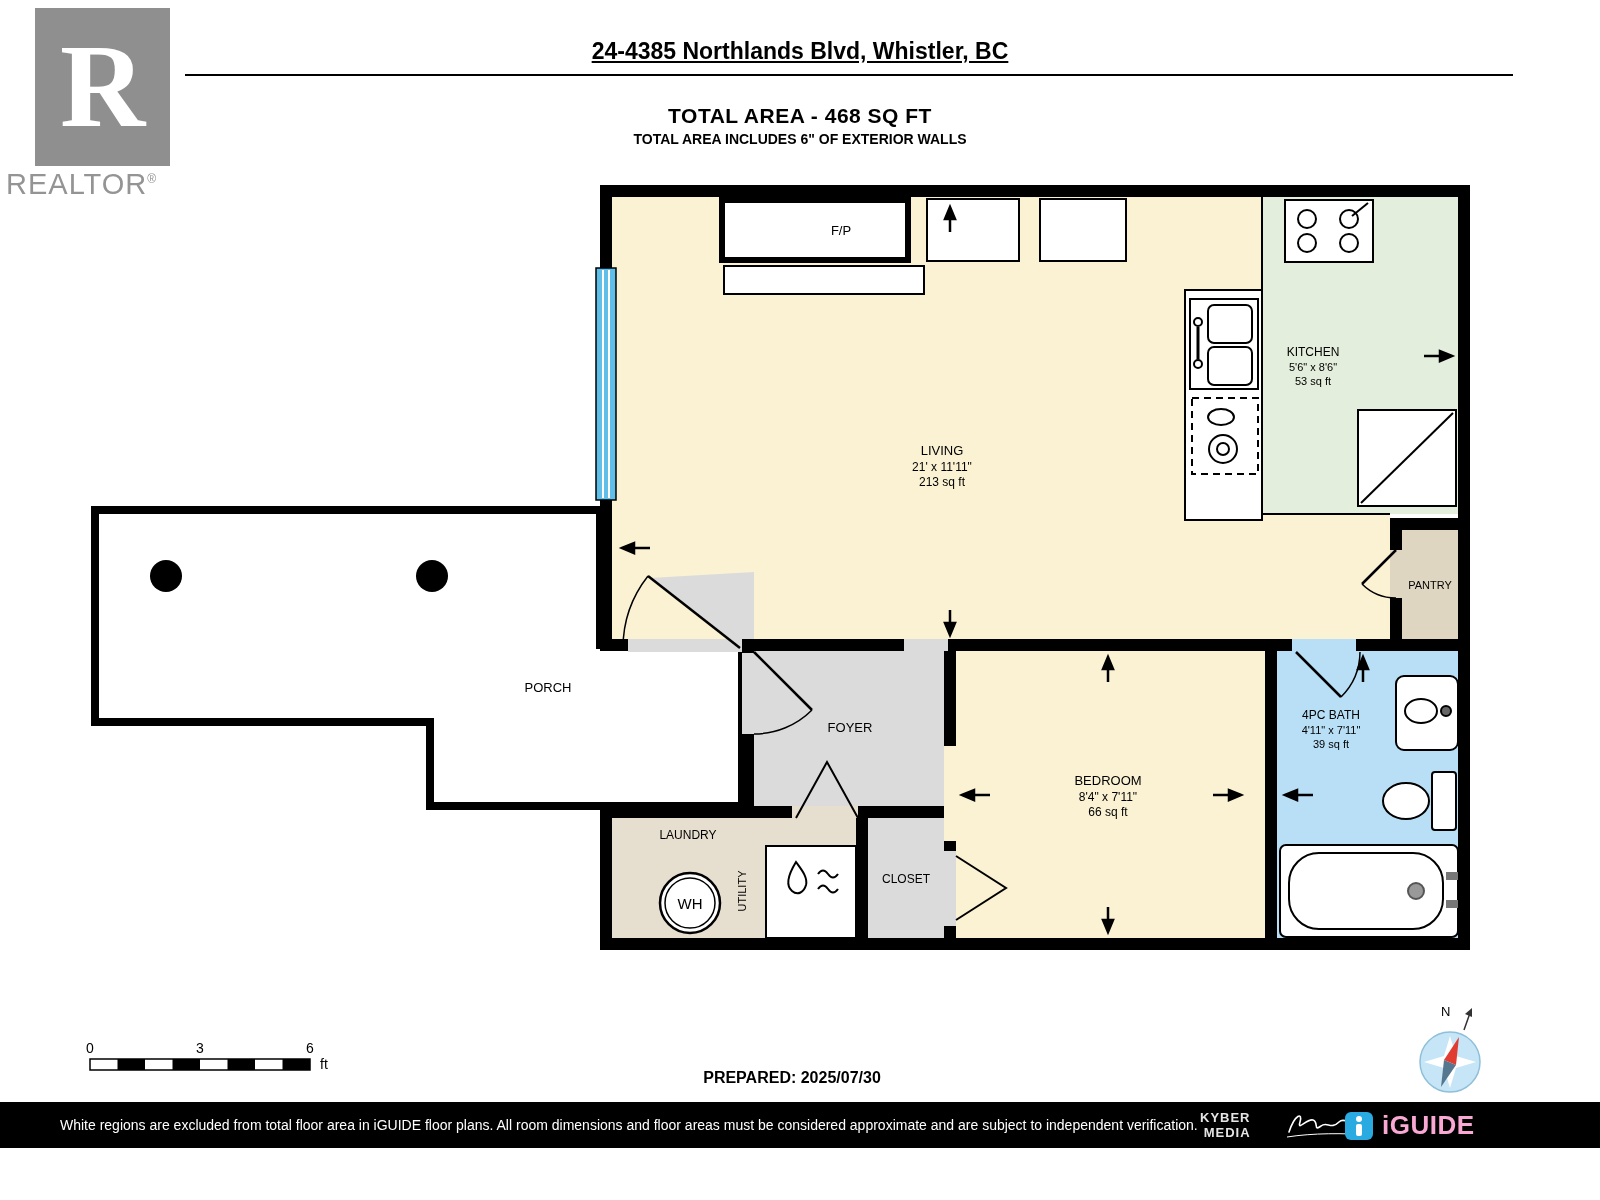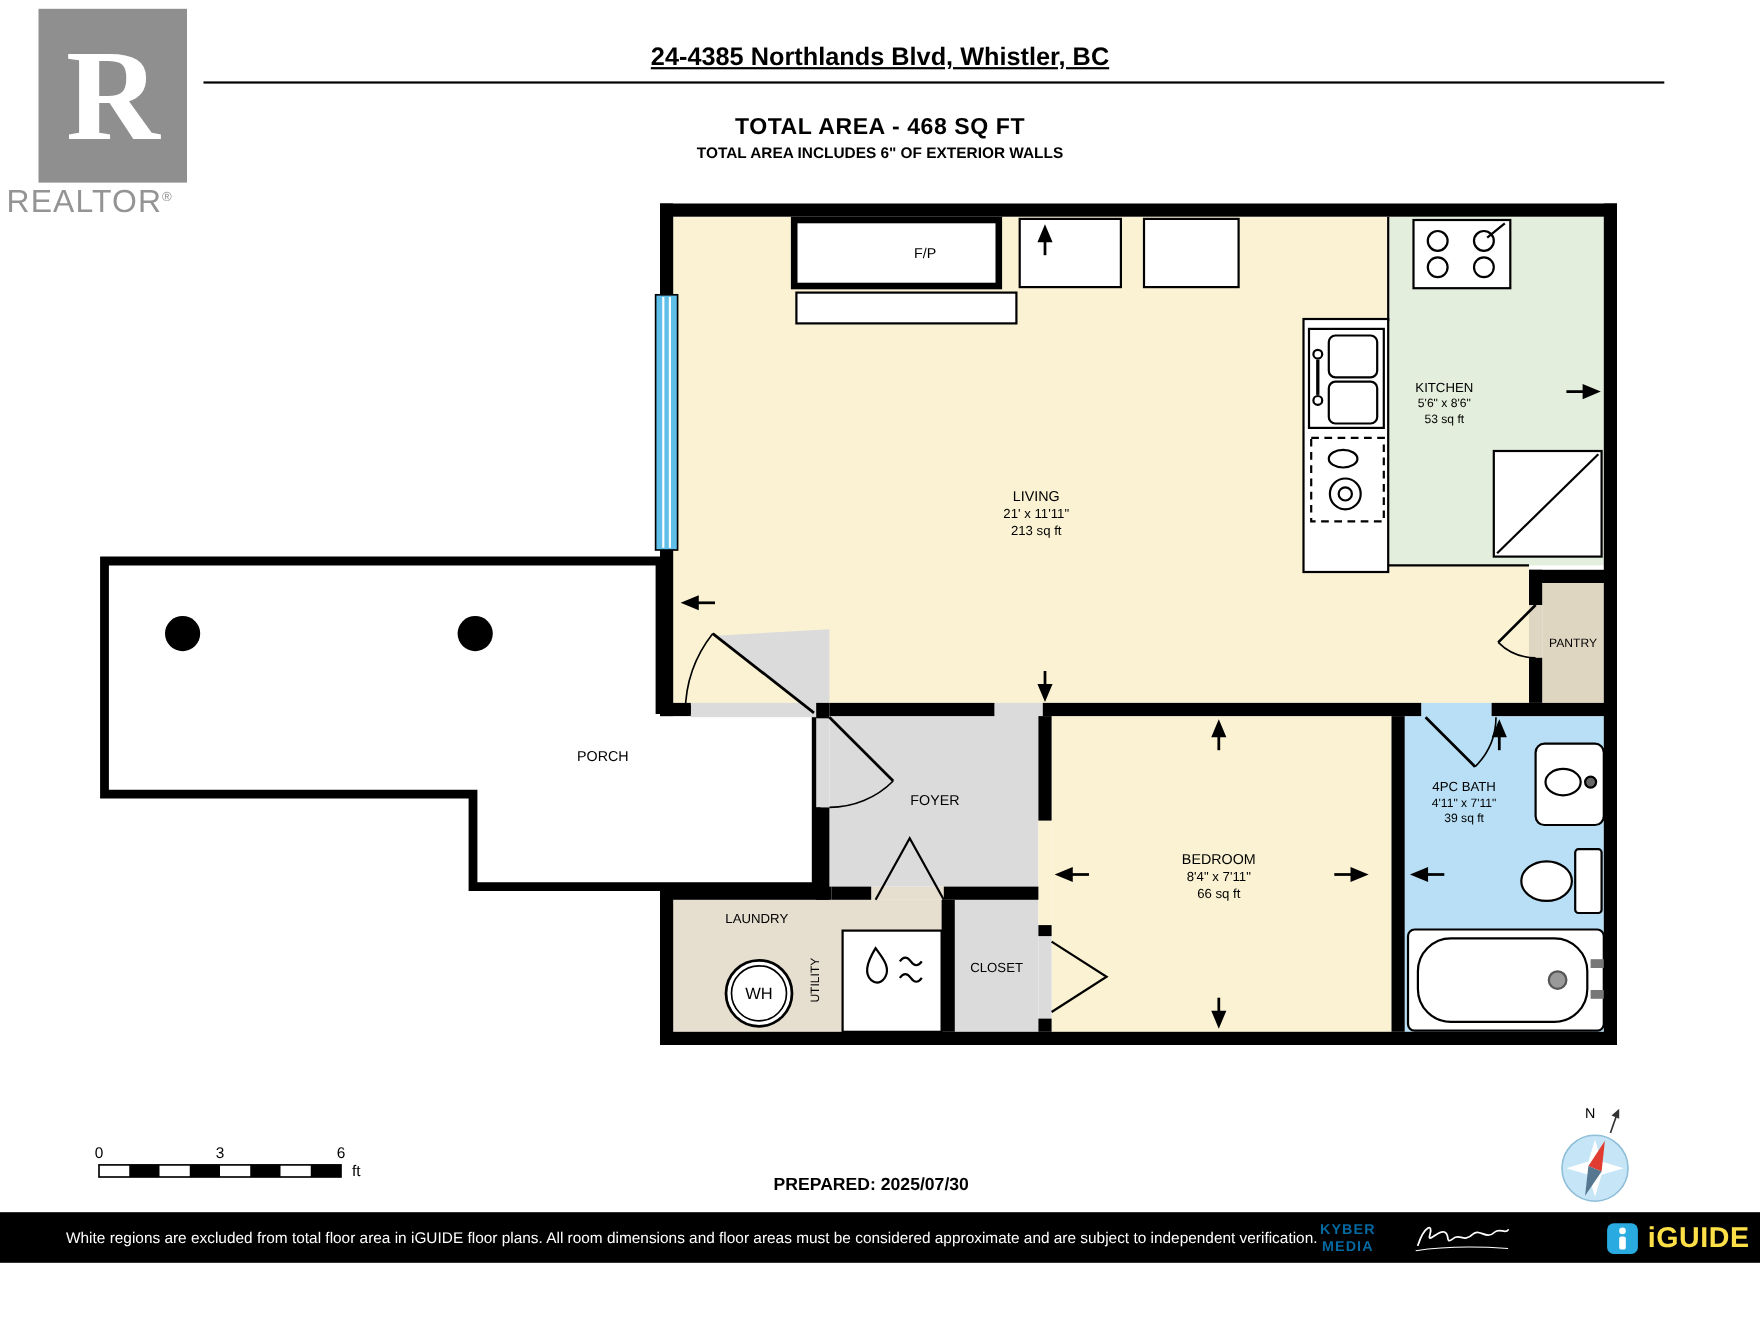--- a/index.html
+++ b/index.html
@@ -41,24 +41,24 @@
   .tick{position:absolute;transform:translateX(-50%);font-size:14px;z-index:5;}
   #tick0{left:90px;top:1040px;} #tick1{left:200px;top:1040px;} #tick2{left:310px;top:1040px;}
   #unit-ft{position:absolute;left:320px;top:1056px;font-size:14px;z-index:5;}
   .prepared{position:absolute;left:792px;top:1062px;transform:translate(-50%,-50%);
             font-size:16px;font-weight:bold;z-index:5;margin-top:16px;}
   .north{position:absolute;left:1441px;top:1004px;font-size:13px;z-index:5;}
   
   .bottom-bar{position:absolute;left:0;top:1102px;width:1600px;height:46px;background:#000;padding-left:24px;}
   .disclaimer{position:absolute;left:60px;top:0;height:46px;display:flex;align-items:center;
               color:#fff;font-size:14px;}
-  .kyber{position:absolute;left:1200px;top:9px;color:#0369a1;font-weight:bold;font-size:13px;
-         line-height:1.15;letter-spacing:1px;text-align:center;}
+  .kyber{position:absolute;left:1200px;top:9px;color:#e5e5e5;font-weight:bold;font-size:13px;
+         line-height:1.15;letter-spacing:1px;text-align:right;}
   .sig{position:absolute;left:1283px;top:6px;}
-  .iguide{position:absolute;left:1460px;top:8px;display:flex;align-items:center;gap:8px;color:#fde047;}
+  .iguide{position:absolute;left:1344px;top:8px;display:flex;align-items:center;gap:8px;color:#f9a8d4;}
   .iguide .word{font-size:26px;font-weight:bold;letter-spacing:.5px;}
   svg{display:block;}
   .plan-svg{position:absolute;left:0;top:0;z-index:1;}
 </style>
 </head>
 <body>
 
 <div class="page">
 
   <div class="realtor-box">

